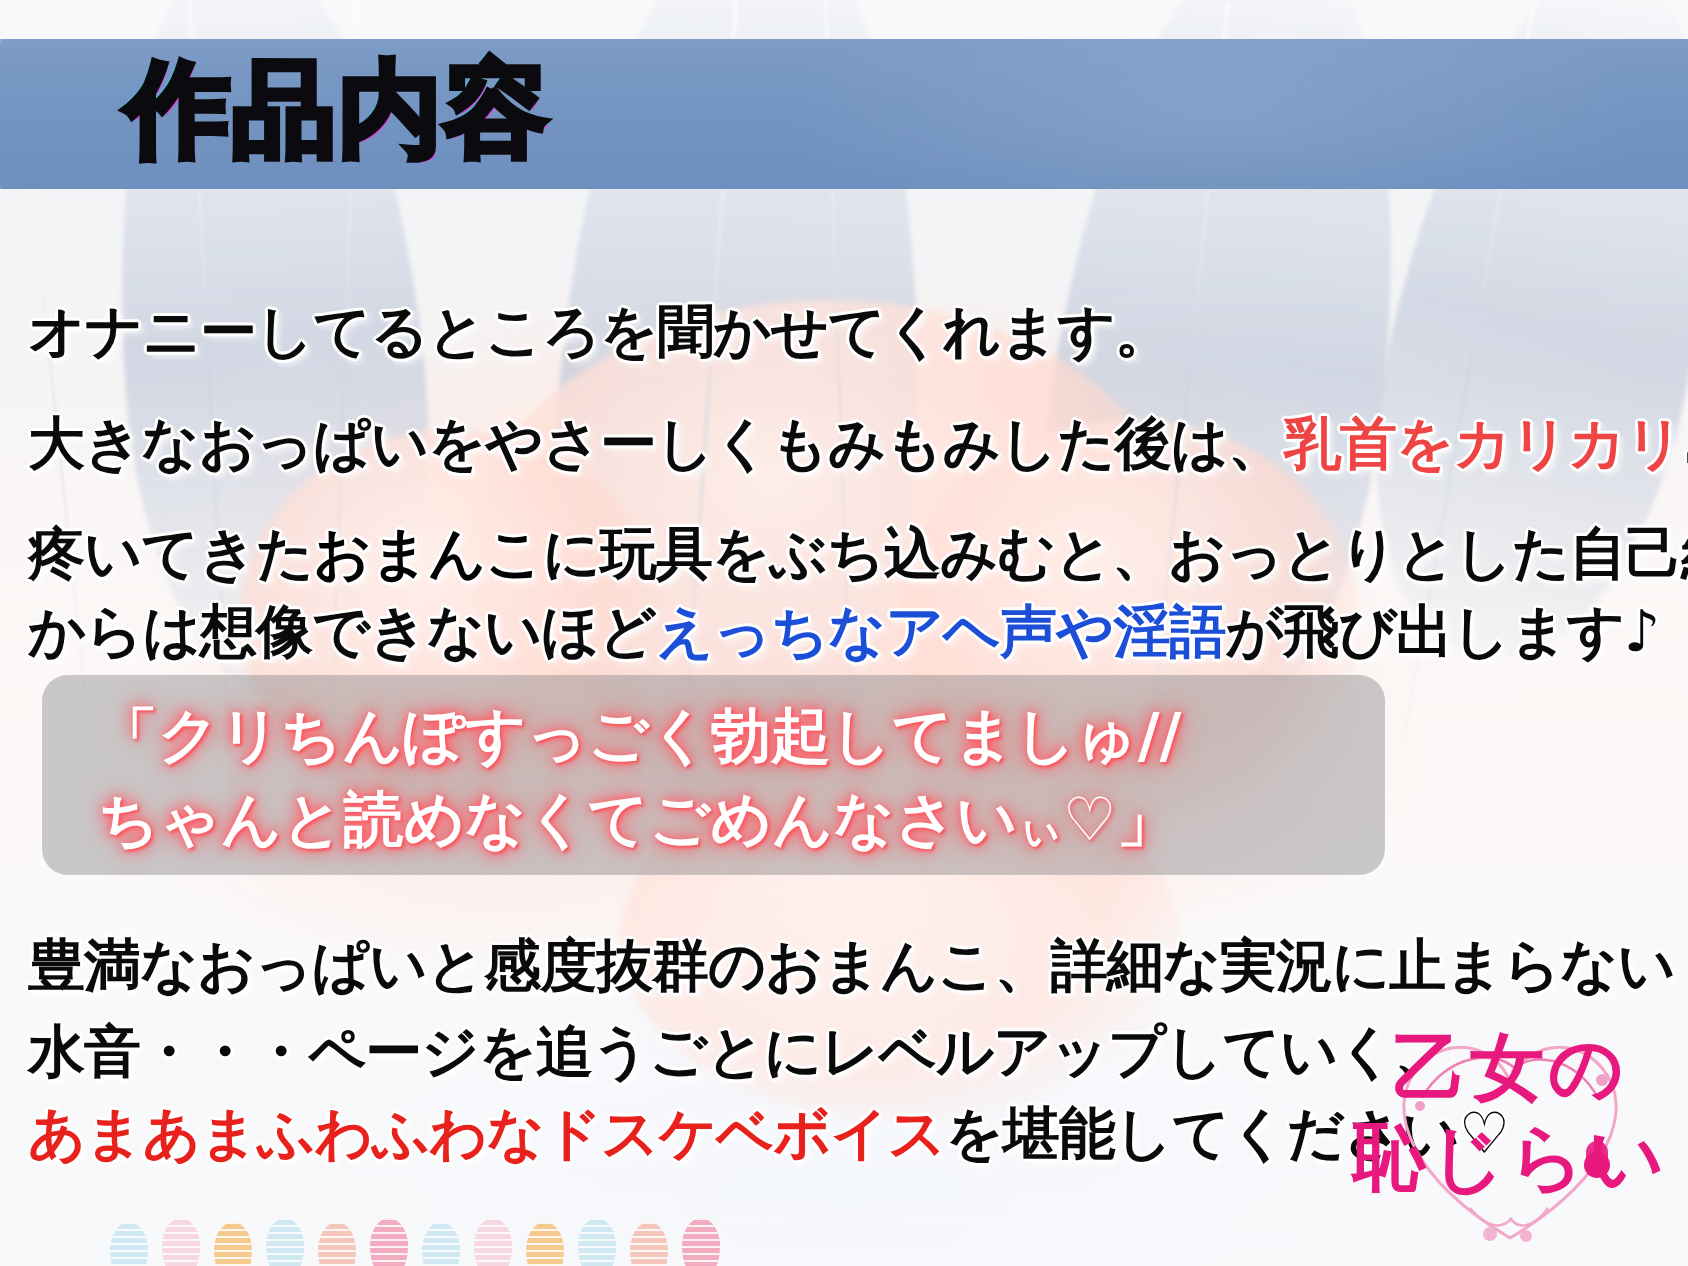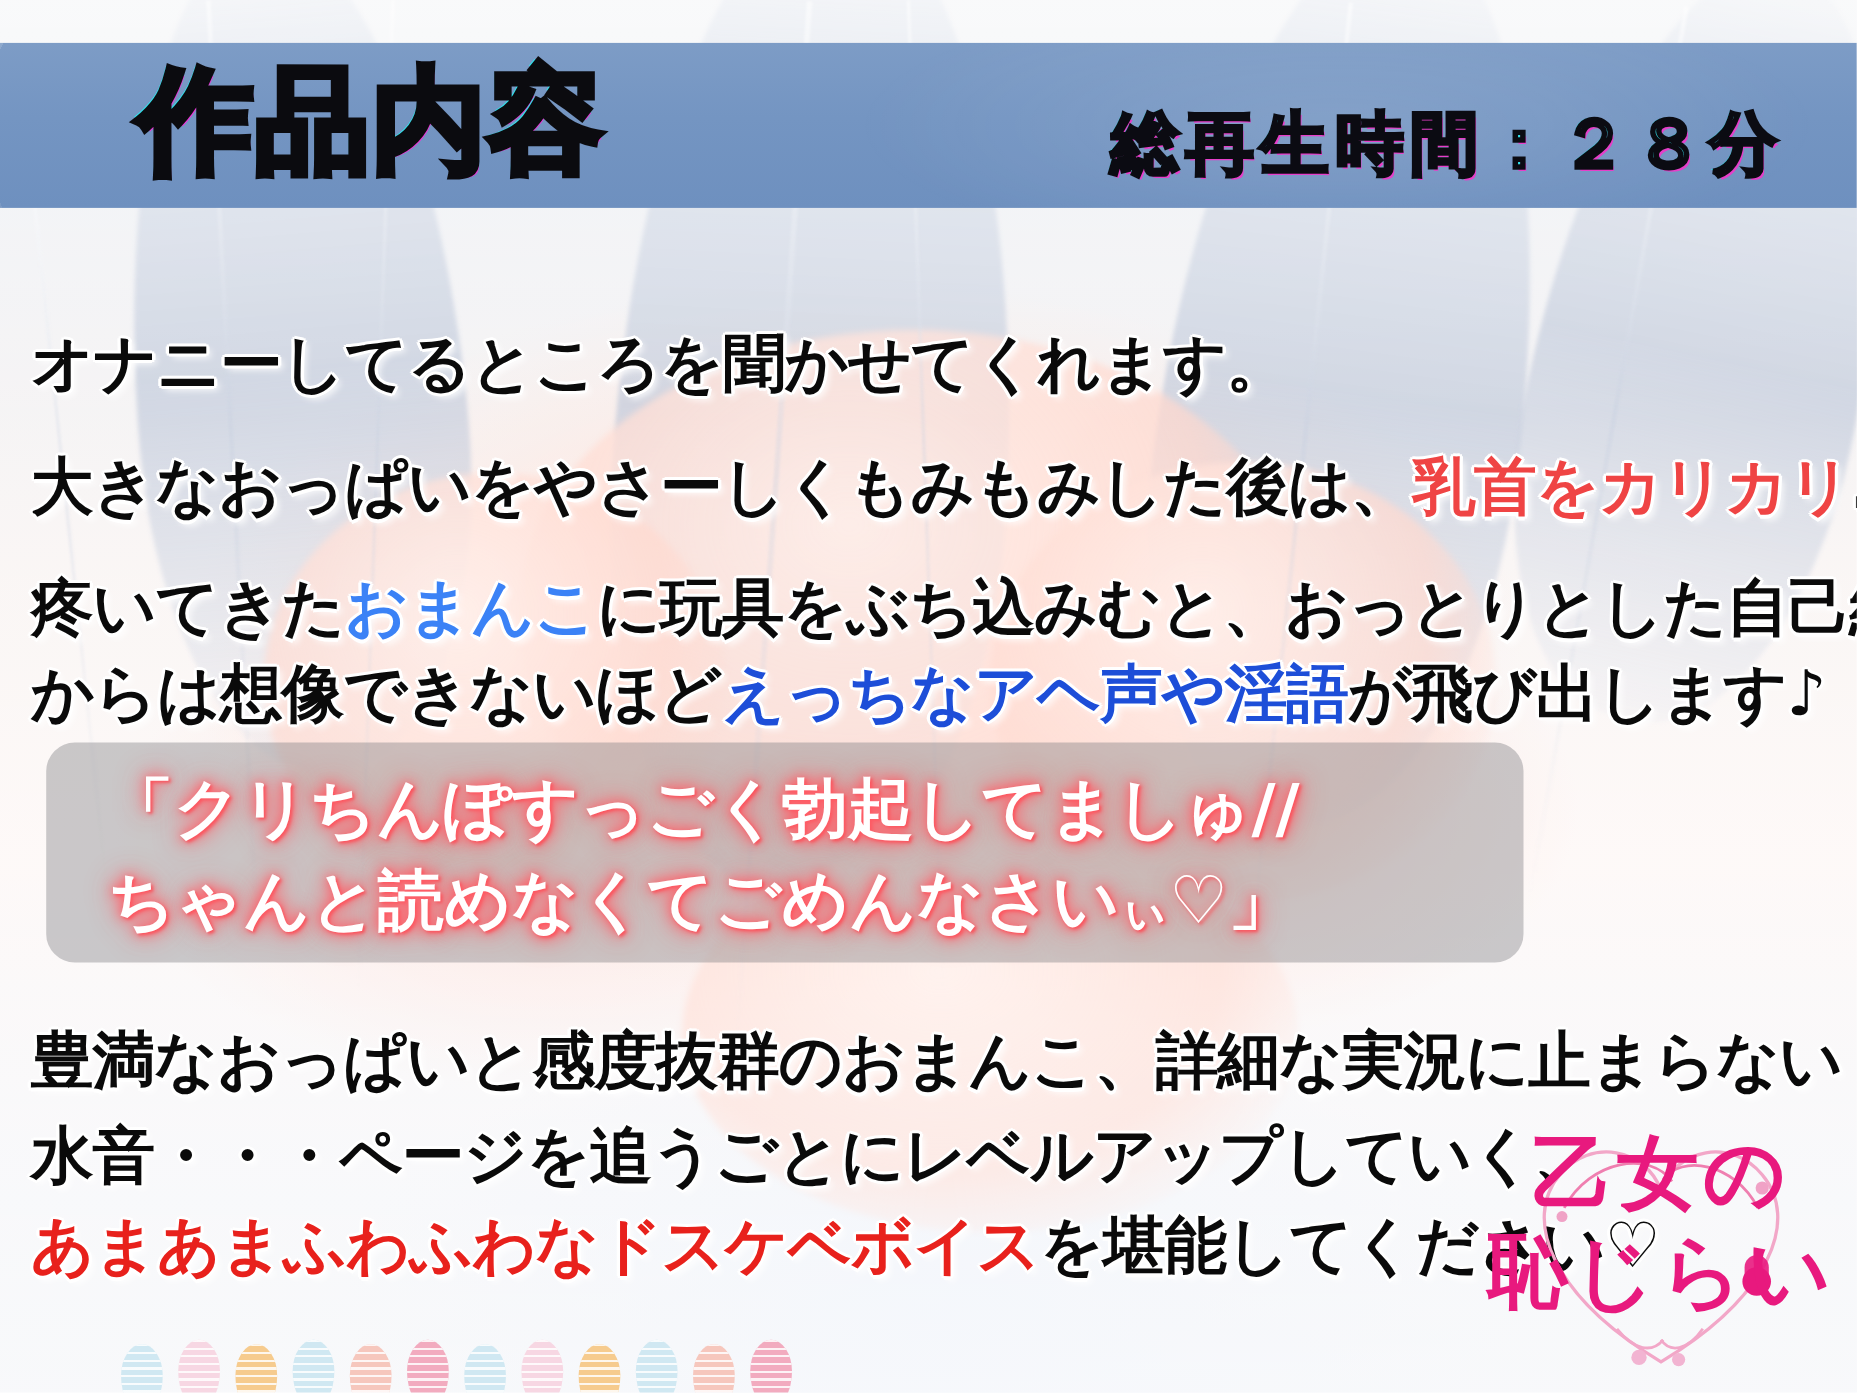--- a/index.html
+++ b/index.html
@@ -101,21 +101,21 @@
     color:#0a0a0a;
     font-family:"DejaVu Sans","Liberation Sans",sans-serif;
     letter-spacing:-1px;
     text-shadow:
       3px 0 0 #fff, -3px 0 0 #fff, 0 3px 0 #fff, 0 -3px 0 #fff,
       2px 2px 0 #fff, -2px 2px 0 #fff, 2px -2px 0 #fff, -2px -2px 0 #fff,
       4px 4px 7px rgba(255,255,255,.95);
   }
   .hl-red{ color:#e8211c; }
   .hl-pink{ color:#ef4444; }
-  .hl-blue{ color:#3b82f6;text-align:center; }
+  .hl-blue{ color:#000000;text-align:center; }
   .hl-orange{ color:#1d4ed8; }
 
   
   #quote{
     position:absolute; left:42px; top:486px; width:1343px; height:200px;
     border-radius:26px;
     background:rgba(126,126,130,.40);
     z-index:5;
   }
   .qline{
@@ -164,21 +164,20 @@
   <div class="strand" style="left:840px;  top:0;    width:3px;  height:900px;  transform:rotate(-2deg);"></div>
   <div class="strand" style="left:1180px; top:0;    width:4px;  height:880px;  transform:rotate(6deg);"></div>
   <div class="strand" style="left:1460px; top:0;    width:4px;  height:820px;  transform:rotate(10deg);"></div>
   <div class="strand" style="left:60px;   top:120px; width:3px;  height:700px;  transform:rotate(-6deg);"></div>
 
   <div class="wash"></div>
 </div>
 
 <div id="header">
   <div class="hdr-title">作品内容</div>
-  <div class="hdr-time">総再生時間：２８分</div>
 </div>
 <div id="garland">
     <div class="egg" style="left: 0px; background: rgb(207, 232, 242); bottom: 0px;"></div>
     <div class="egg" style="left: 52px; background: rgb(247, 214, 226); bottom: 4px;"></div>
     <div class="egg" style="left: 104px; background: rgb(246, 201, 138); bottom: 0px;"></div>
     <div class="egg" style="left: 156px; background: rgb(207, 232, 242); bottom: 4px;"></div>
     <div class="egg" style="left: 208px; background: rgb(246, 197, 187); bottom: 0px;"></div>
     <div class="egg" style="left: 260px; background: rgb(242, 168, 189); bottom: 4px;"></div>
     <div class="egg" style="left: 312px; background: rgb(207, 232, 242); bottom: 0px;"></div>
     <div class="egg" style="left: 364px; background: rgb(247, 214, 226); bottom: 4px;"></div>

